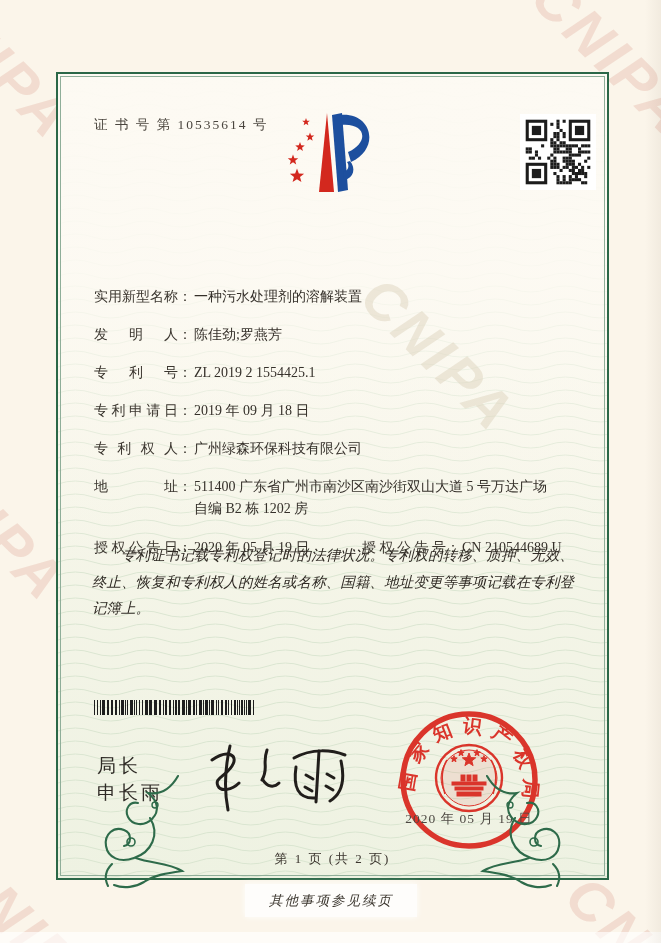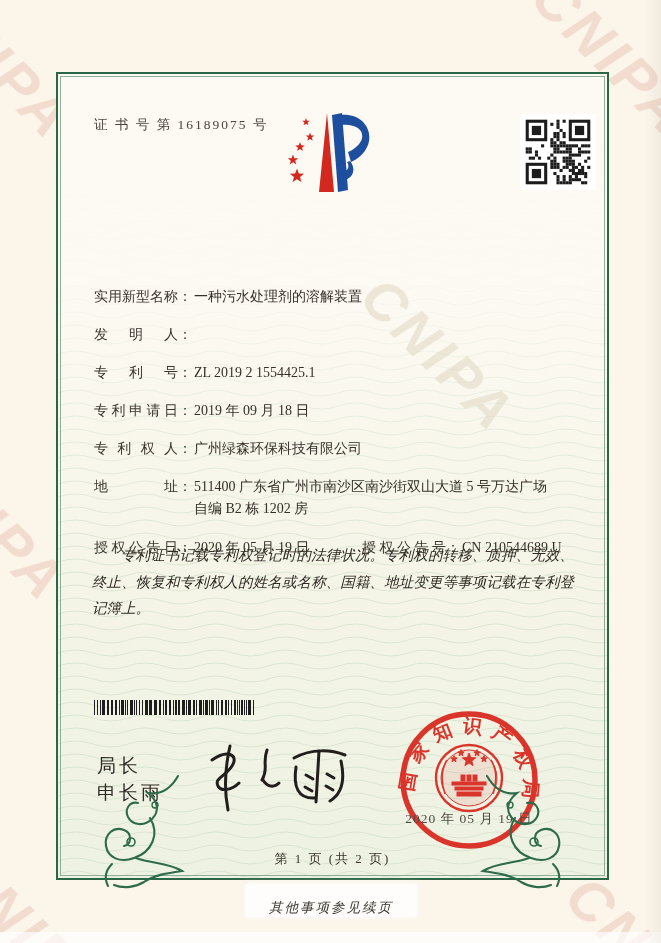--- a/index.html
+++ b/index.html
@@ -84,21 +84,21 @@
   #signature{position:absolute;left:136px;top:660px;z-index:2;}
 
   
   #seal{position:absolute;left:337px;top:632px;z-index:4;overflow:visible;}
 
   
   #page-num{position:absolute;left:0;top:776px;width:100%;text-align:center;font-size:13px;letter-spacing:2px;color:#3c362f;z-index:2;}
 
   #continuation-box{
     position:absolute;left:245px;top:884px;width:172px;height:33px;
-    background:#fefdfb;display:flex;align-items:flex-end;justify-content:center;
+    background:#fefdfb;display:flex;align-items:center;justify-content:center;
     box-shadow:0 0 6px rgba(255,255,255,.9);
   }
   #continuation-note{font-size:13.5px;font-style:italic;letter-spacing:2px;color:#3c372f;}
   #bottom-strip{position:absolute;left:0;top:932px;width:661px;height:11px;background:rgba(255,255,255,.65);}
   #right-shade{position:absolute;right:0;top:0;width:16px;height:943px;background:linear-gradient(90deg,rgba(0,0,0,0) 0%,rgba(120,100,80,.07) 100%);}
 </style>
 </head>
 <body>
 
 <div id="page">
@@ -137,21 +137,21 @@
       <g fill="none" stroke="#2e6b4a" stroke-width="2.1" stroke-linecap="round">
         <path d="M80,4 C72,18 62,23 50,21 C60,29 62,39 54,47 C46,55 34,53 30,45 C26,37 32,29 40,31"></path>
         <path d="M52,46 C62,62 54,80 36,86 C22,91 10,86 8,74 C6,62 16,54 26,58 C34,61 34,72 26,74"></path>
         <path d="M38,86 C54,92 70,90 84,99 C70,101 56,103 46,110 C38,115 26,117 16,113"></path>
         <path d="M14,92 C8,98 6,106 10,114"></path>
         <circle cx="33" cy="70" r="4" stroke-width="1.6"></circle>
         <circle cx="57" cy="33" r="3" stroke-width="1.4"></circle>
       </g>
     </svg>
 
-    <div id="cert-no">证 书 号 第 16189075 号</div>
+    <div id="cert-no">证 书 号 第 10535614 号</div>
 
     <svg id="cnipa-logo" width="92" height="88" viewBox="0 0 92 88">
       <g id="logo-stars" fill="#d3281e">
           <polygon points="17.00,58.50 18.85,63.45 24.13,63.68 20.00,66.97 21.41,72.07 17.00,69.15 12.59,72.07 14.00,66.97 9.87,63.68 15.15,63.45"></polygon>
           <polygon points="13.00,44.50 14.36,48.13 18.23,48.30 15.20,50.71 16.23,54.45 13.00,52.31 9.77,54.45 10.80,50.71 7.77,48.30 11.64,48.13"></polygon>
           <polygon points="20.00,32.00 21.23,35.30 24.76,35.45 22.00,37.65 22.94,41.05 20.00,39.10 17.06,41.05 18.00,37.65 15.24,35.45 18.77,35.30"></polygon>
           <polygon points="30.00,22.50 31.11,25.47 34.28,25.61 31.80,27.58 32.65,30.64 30.00,28.89 27.35,30.64 28.20,27.58 25.72,25.61 28.89,25.47"></polygon>
           <polygon points="26.00,8.00 26.99,10.64 29.80,10.76 27.60,12.52 28.35,15.24 26.00,13.68 23.65,15.24 24.40,12.52 22.20,10.76 25.01,10.64"></polygon>
         </g>
       <polygon points="47,3 39,82 54,82" fill="#d3281e"></polygon>
@@ -296,20 +296,21 @@
 
     <div id="fields">
       <div class="frow">
         <span class="flabel">实用新型名称</span>
           <span class="fcolon">：</span>
           <span class="fvalue">一种污水处理剂的溶解装置</span>
       </div>
       <div class="frow">
         <span class="flabel">发明人</span>
           <span class="fcolon">：</span>
+          <span class="fvalue">陈佳劲;罗燕芳</span>
       </div>
       <div class="frow">
         <span class="flabel">专利号</span>
           <span class="fcolon">：</span>
           <span class="fvalue">ZL 2019 2 1554425.1</span>
       </div>
       <div class="frow">
         <span class="flabel">专利申请日</span>
           <span class="fcolon">：</span>
           <span class="fvalue">2019 年 09 月 18 日</span>

